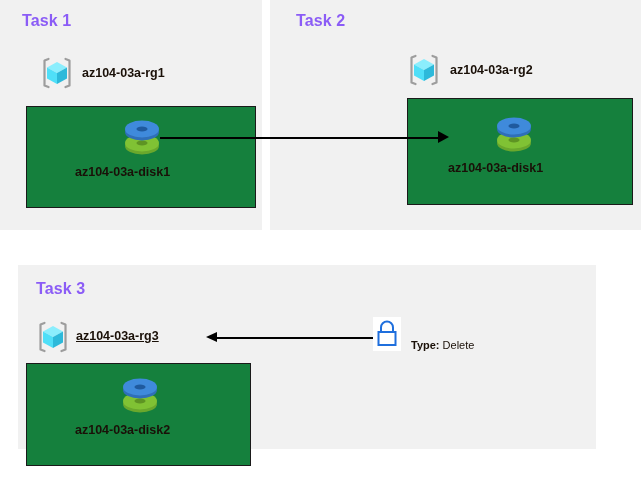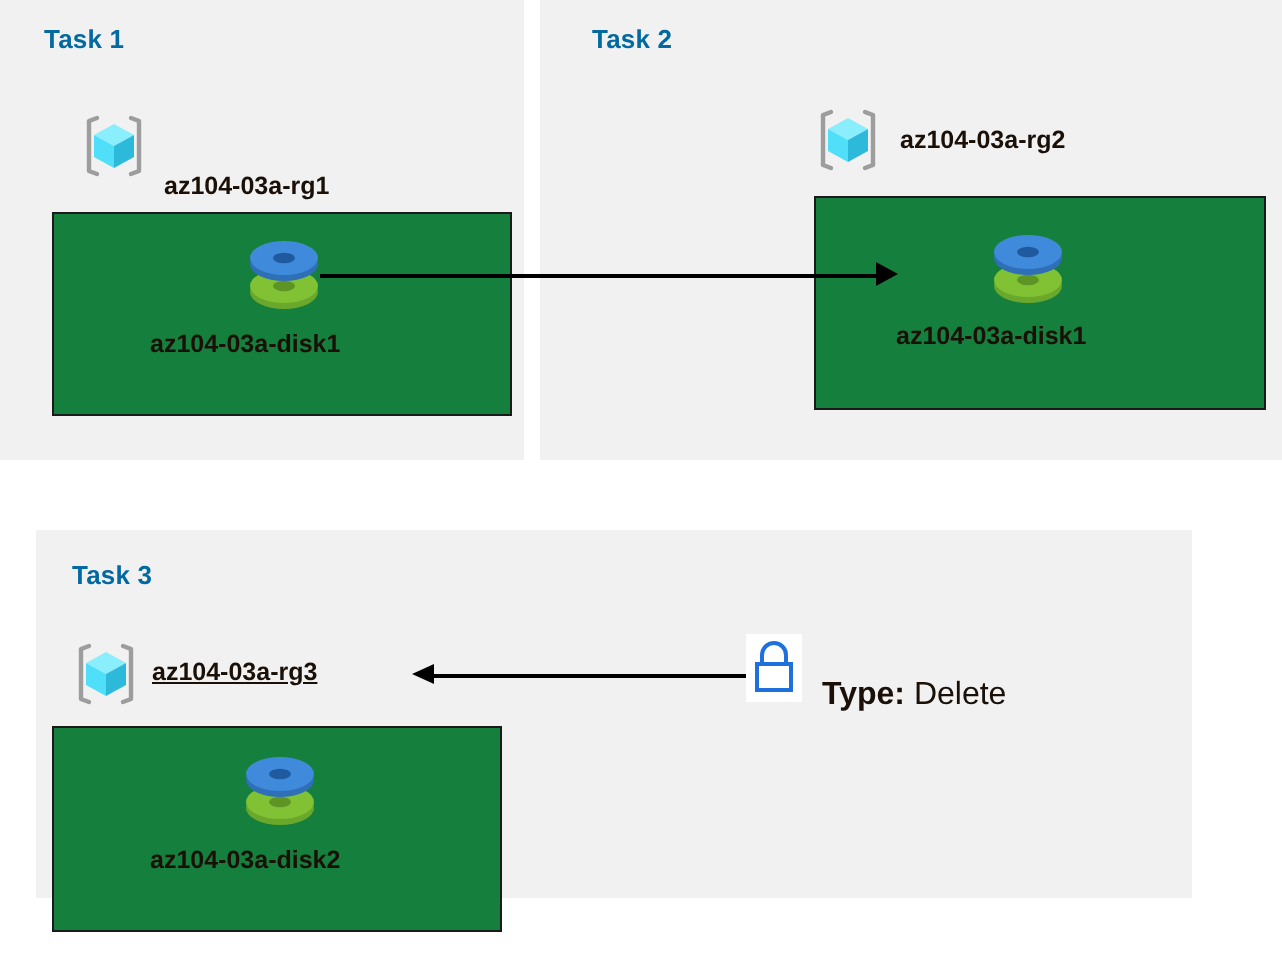--- a/index.html
+++ b/index.html
@@ -26,23 +26,23 @@
     position: absolute;
     background: #f1f1f1;
     box-sizing: border-box;
   }
   #panel-task1 { left: 0px;   top: 0px;   width: 262px; height: 230px; }
   #panel-task2 { left: 270px; top: 0px;   width: 444px; height: 230px; }
   #panel-task3 { left: 18px;  top: 265px; width: 578px; height: 184px; }
 
   .panel-title {
     position: absolute;
-    color: #0369a1;
-    font-weight: bold;
-    font-size: 13px;
+    color: #8b5cf6;
+    font-weight: bold;
+    font-size: 16px;
     letter-spacing: 0.1px;
     white-space: nowrap;
   }
   #title-task1 { left: 22px; top: 12px; }
   #title-task2 { left: 26px; top: 12px; }
   #title-task3 { left: 18px; top: 15px; }
 
   
   .inner-box {
     position: absolute;
@@ -98,21 +98,21 @@
   }
   .lock-title {
     position: absolute;
     font-size: 12.5px;
     font-weight: bold;
     color: #1a1008;
     white-space: nowrap;
   }
   .lock-type {
     position: absolute;
-    font-size: 16px;
+    font-size: 11px;
     color: #1a1008;
     white-space: nowrap;
   }
   .lock-type b { font-weight: bold; }
 
   
   .arrow-line {
     position: absolute;
     background: #000000;
     height: 1.5px;
@@ -149,21 +149,21 @@
     <div class="rg-icon" style="left:40px; top:56px;">
       <svg viewBox="0 0 34 34" xmlns="http://www.w3.org/2000/svg">
         <path d="M8.5 3 L4.5 4.5 L4.5 29.5 L8.5 31" fill="none" stroke="#9d9d9d" stroke-width="2.2" stroke-linecap="round" stroke-linejoin="round"></path>
         <path d="M25.5 3 L29.5 4.5 L29.5 29.5 L25.5 31" fill="none" stroke="#9d9d9d" stroke-width="2.2" stroke-linecap="round" stroke-linejoin="round"></path>
         <polygon points="17,6 27,11.5 17,17 7,11.5" fill="#8beefd"></polygon>
         <polygon points="7,11.5 17,17 17,28 7,22.5" fill="#4fdff8"></polygon>
         <polygon points="27,11.5 17,17 17,28 27,22.5" fill="#2db9da"></polygon>
       </svg>
     </div>
 
-    <div class="res-label" style="left:82px; top:66px;margin-top:20px;">az104-03a-rg1</div>
+    <div class="res-label" style="left:82px; top:66px;">az104-03a-rg1</div>
 
     <div class="inner-box" id="box-task1">
       <div class="disk-icon" style="left:94px; top:7px;">
         <svg viewBox="0 0 42 48" xmlns="http://www.w3.org/2000/svg">
           <ellipse cx="21" cy="32" rx="17" ry="8.5" fill="#6aa82c"></ellipse>
           <ellipse cx="21" cy="29" rx="17" ry="8.5" fill="#80c234"></ellipse>
           <ellipse cx="21" cy="29" rx="5.5" ry="2.6" fill="#5e9423"></ellipse>
           <ellipse cx="21" cy="18" rx="17" ry="8.5" fill="#2f6fb8"></ellipse>
           <ellipse cx="21" cy="15" rx="17" ry="8.5" fill="#3f8adb"></ellipse>
           <ellipse cx="21" cy="15" rx="5.5" ry="2.6" fill="#1f5a9e"></ellipse>

